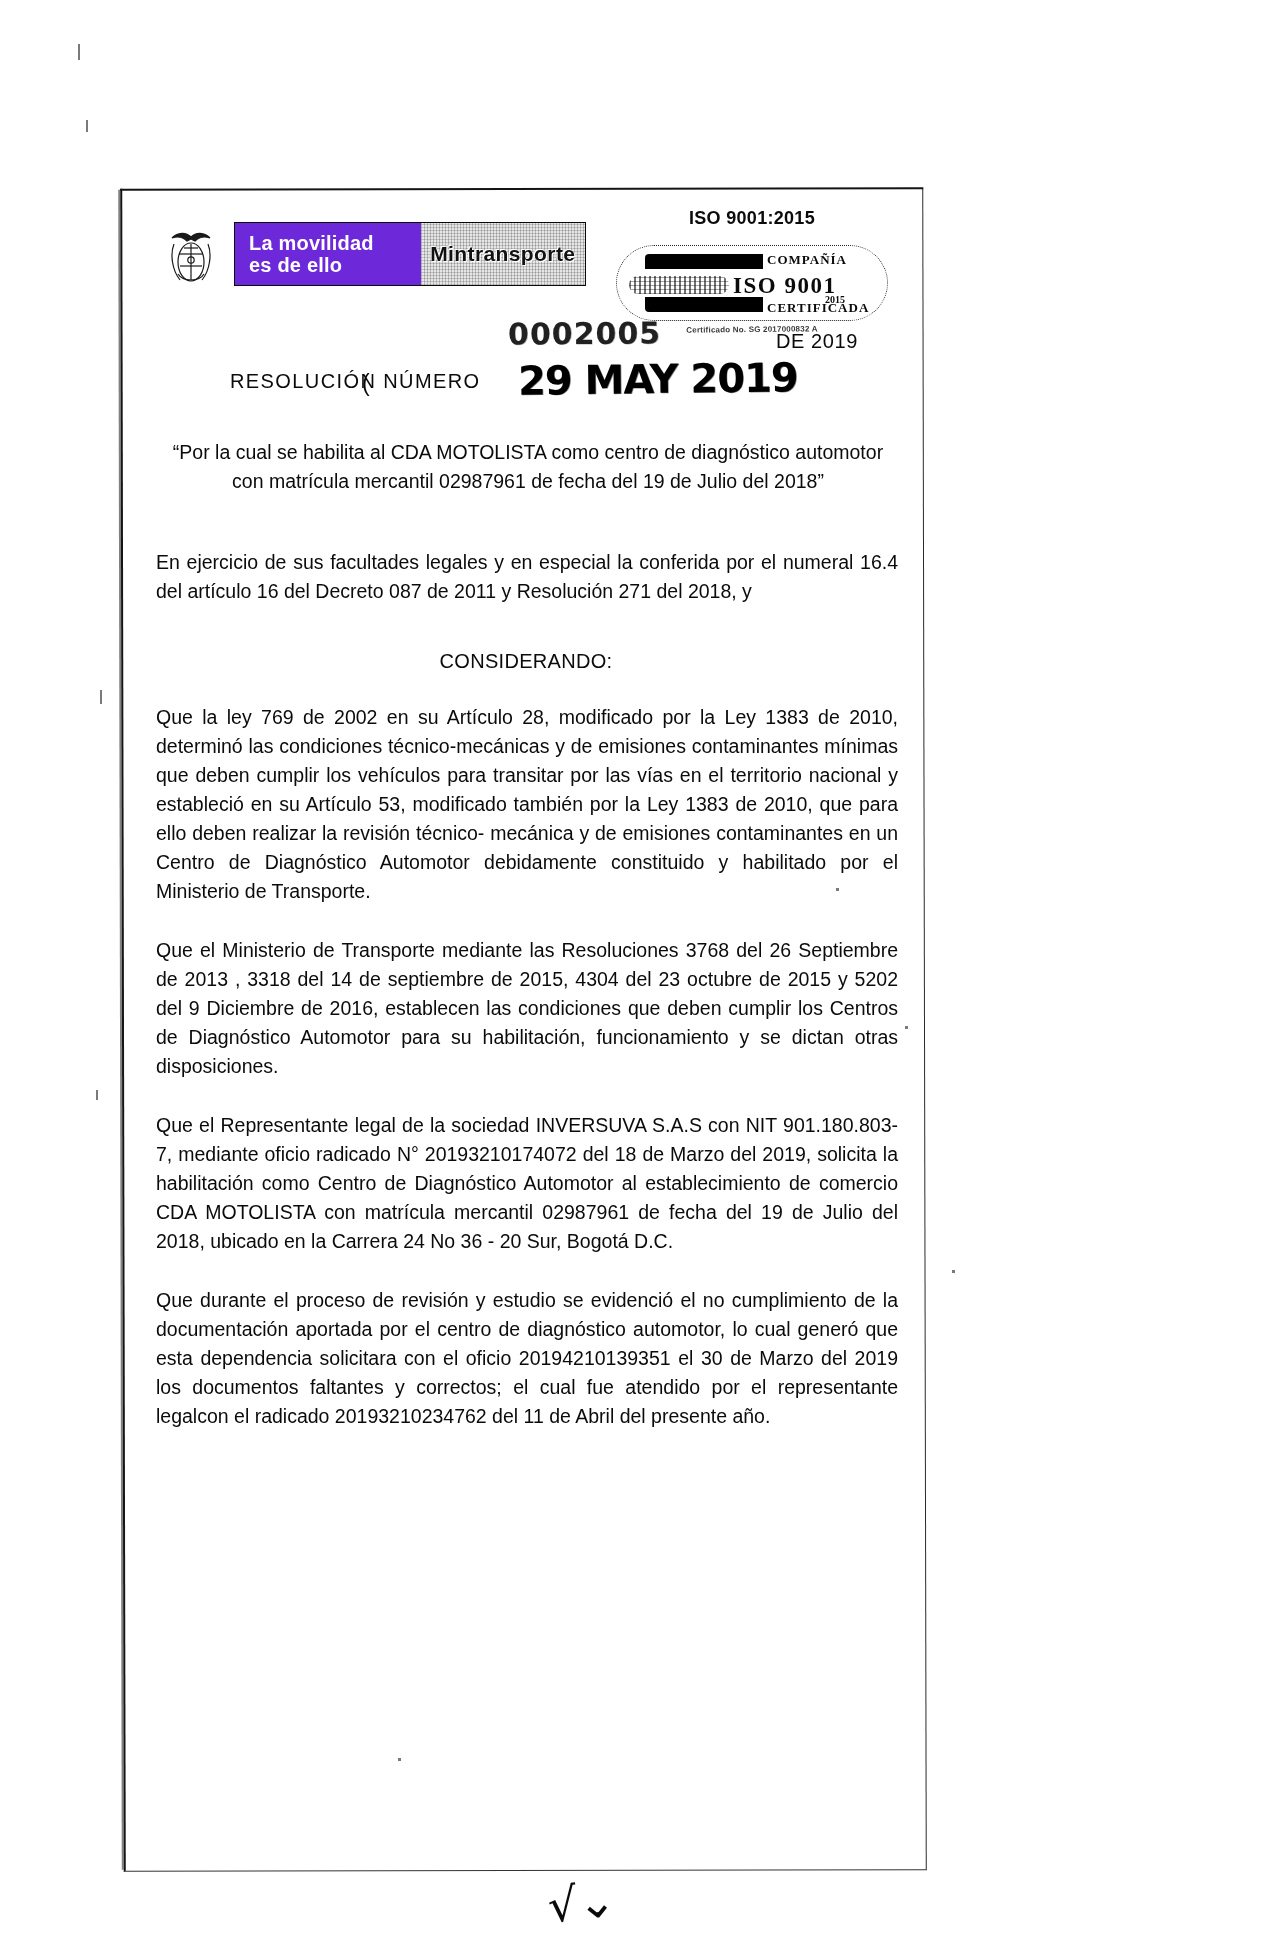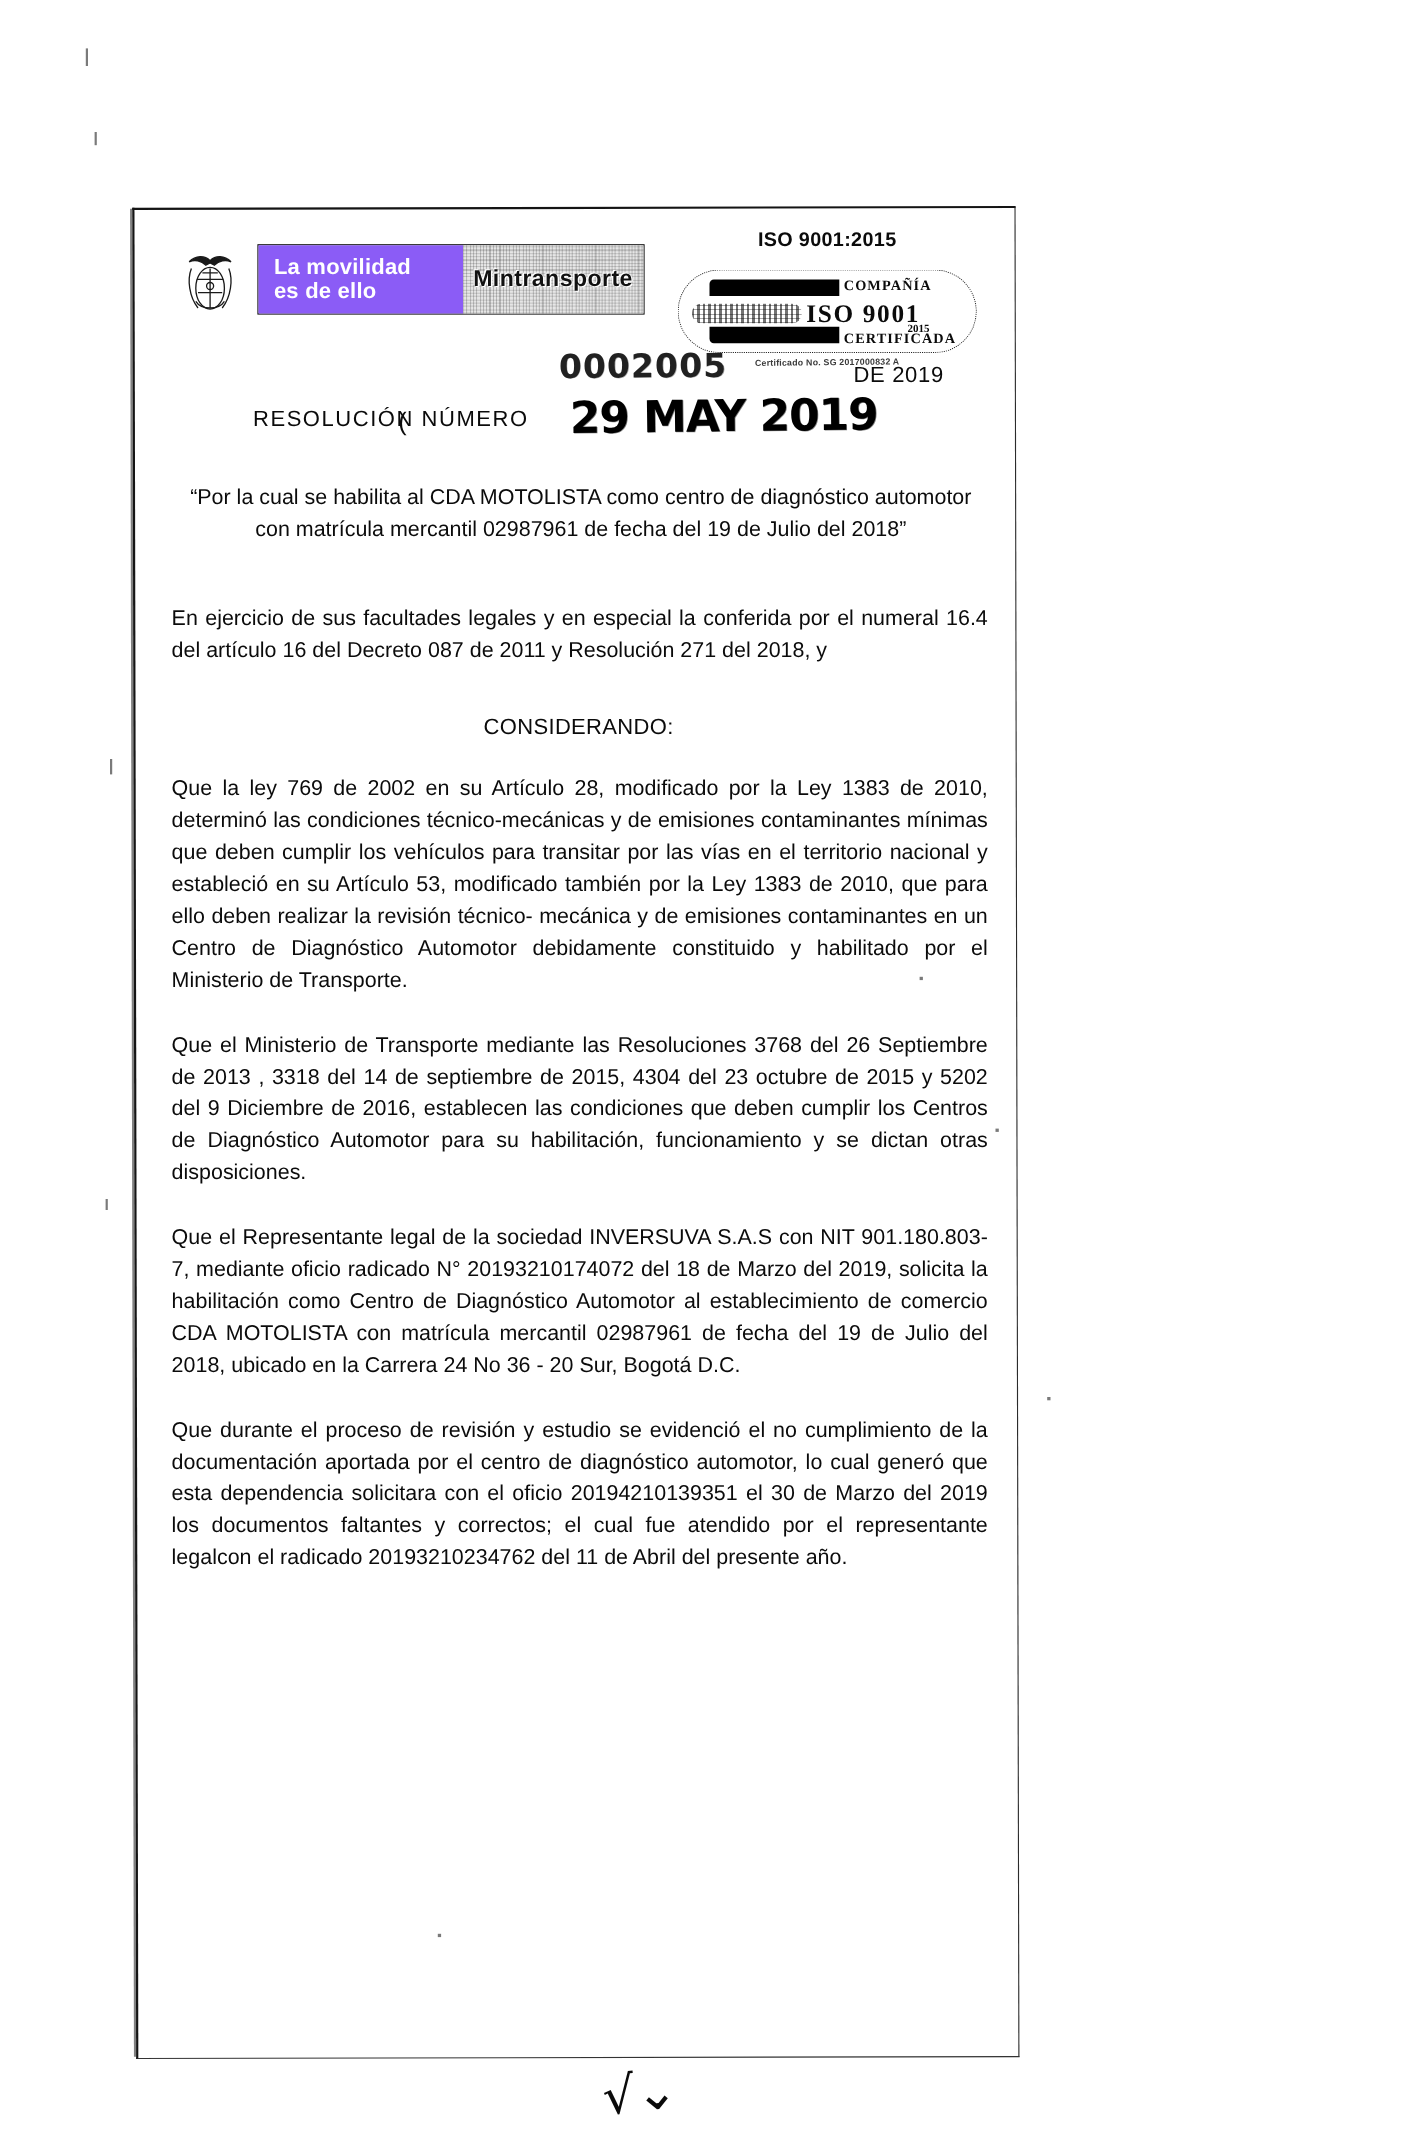--- a/index.html
+++ b/index.html
@@ -60,21 +60,21 @@
   .logo-band {
     position: absolute;
     left: 84px;
     top: 26px;
     width: 350px;
     height: 62px;
     display: flex;
     border: 1px solid #0a0a0a;
   }
   .logo-left {
-    background: #8b5cf6;
+    background: #6d28d9;
     width: 53%;
     display: flex;
     flex-direction: column;
     justify-content: center;
     padding-left: 14px;
     box-sizing: border-box;
   }
   .logo-left span {
     color: #fff;
     font-weight: bold;

